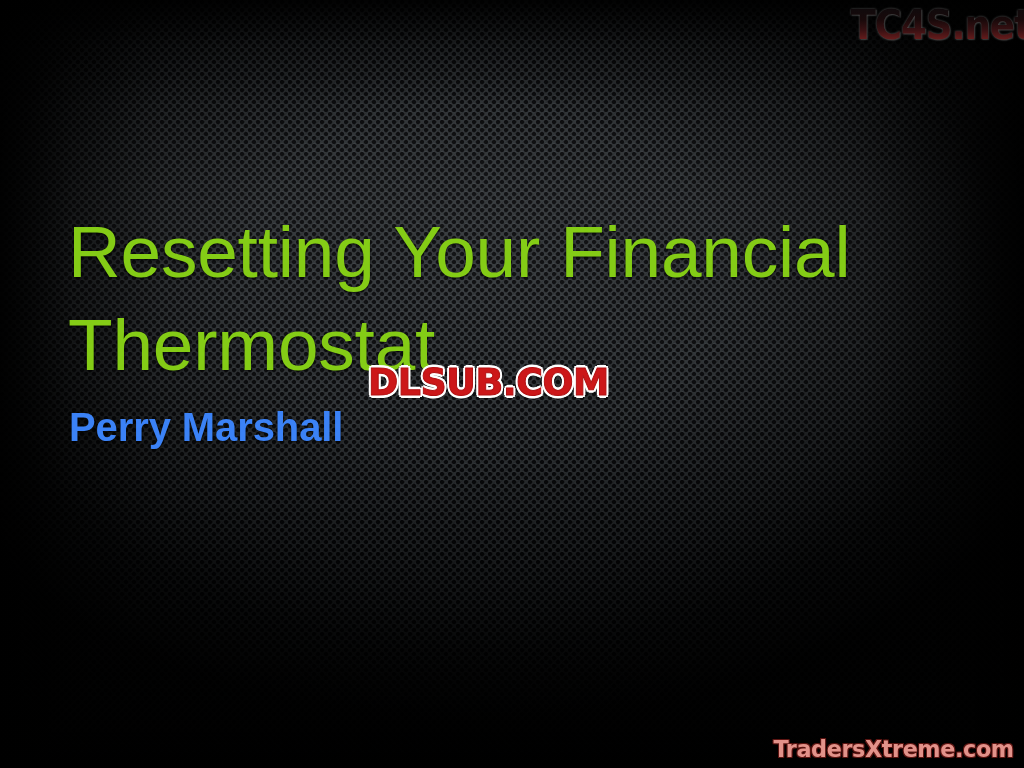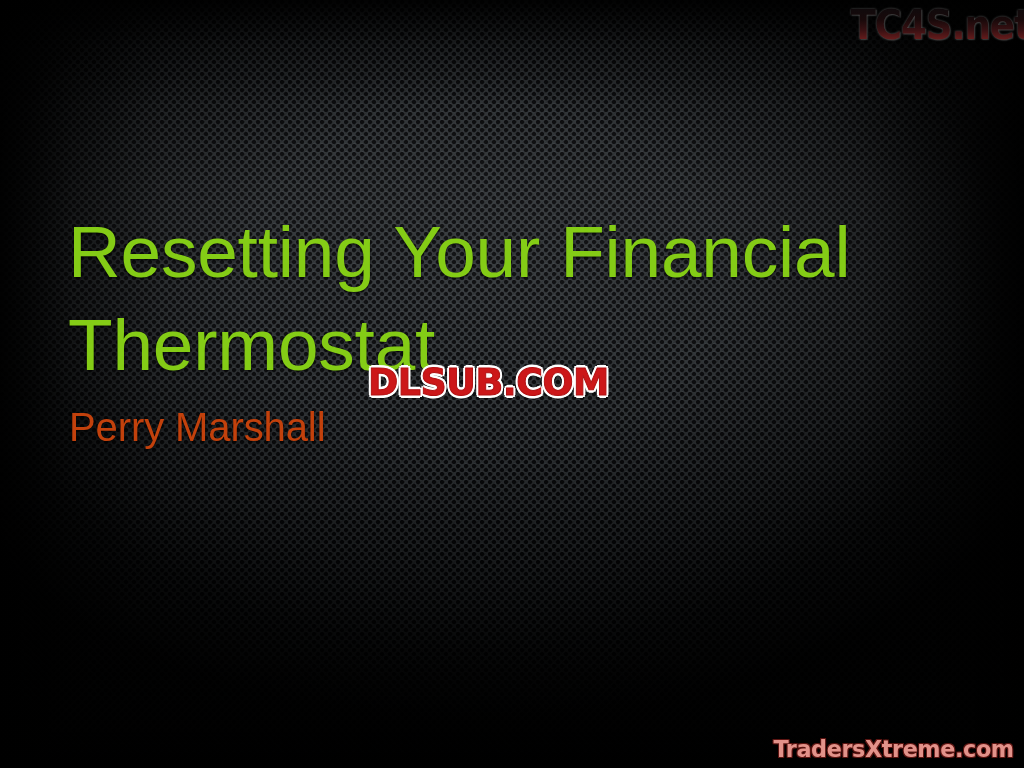--- a/index.html
+++ b/index.html
@@ -97,25 +97,25 @@
     font-size: 73px;
     line-height: 1.27;
     letter-spacing: -0.2px;
     color: #84cc16;
     text-shadow: 0 1px 3px rgba(0,0,0,0.75);
     white-space: pre-wrap;
   }
   .slide-subtitle {
     margin: 14px 0 0 1px;
     font-family: "Liberation Sans", sans-serif;
-    font-weight: 400;
+    font-weight: 700;
     font-size: 40px;
     line-height: 1.1;
     letter-spacing: -0.1px;
-    color: #c2410c;
+    color: #3b82f6;
     text-shadow: 0 1px 3px rgba(0,0,0,0.7);
   }
 
   
   .wm {
     position: absolute;
     z-index: 9;
     white-space: nowrap;
     font-family: "DejaVu Sans", sans-serif;
     font-weight: bold;

